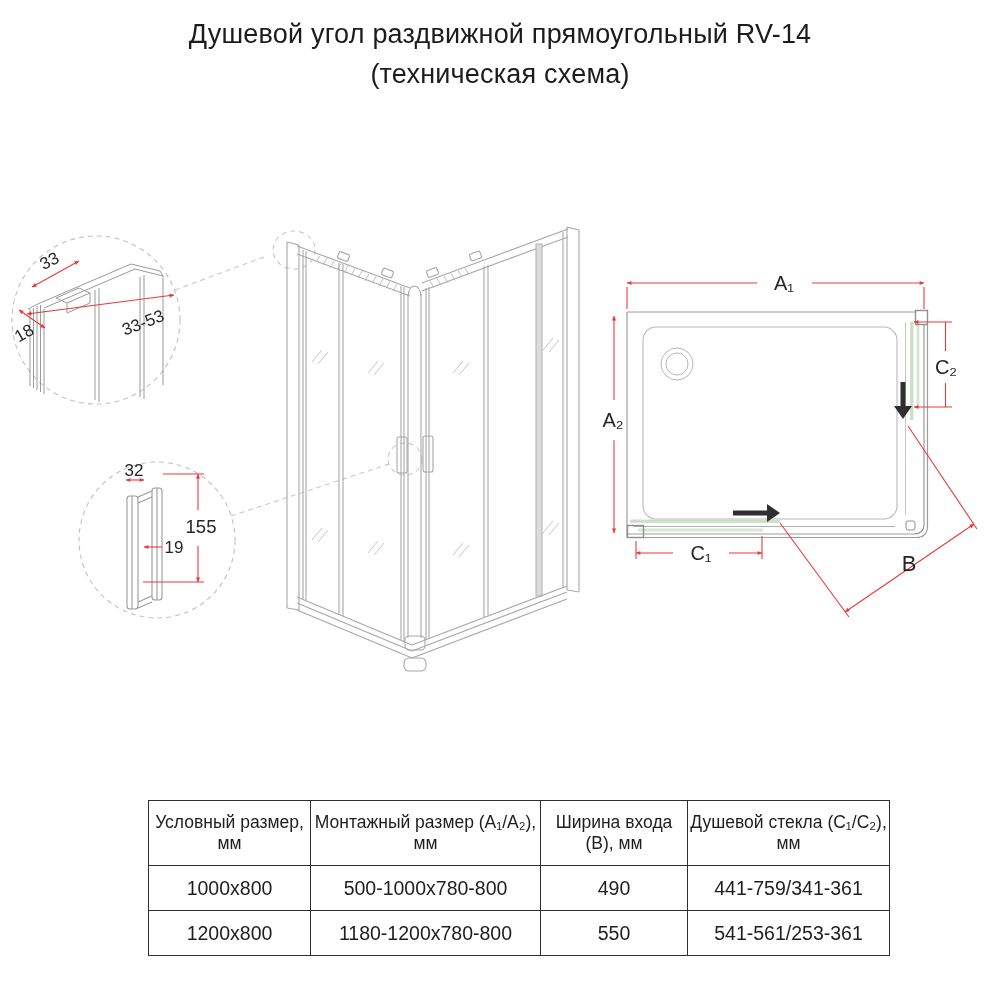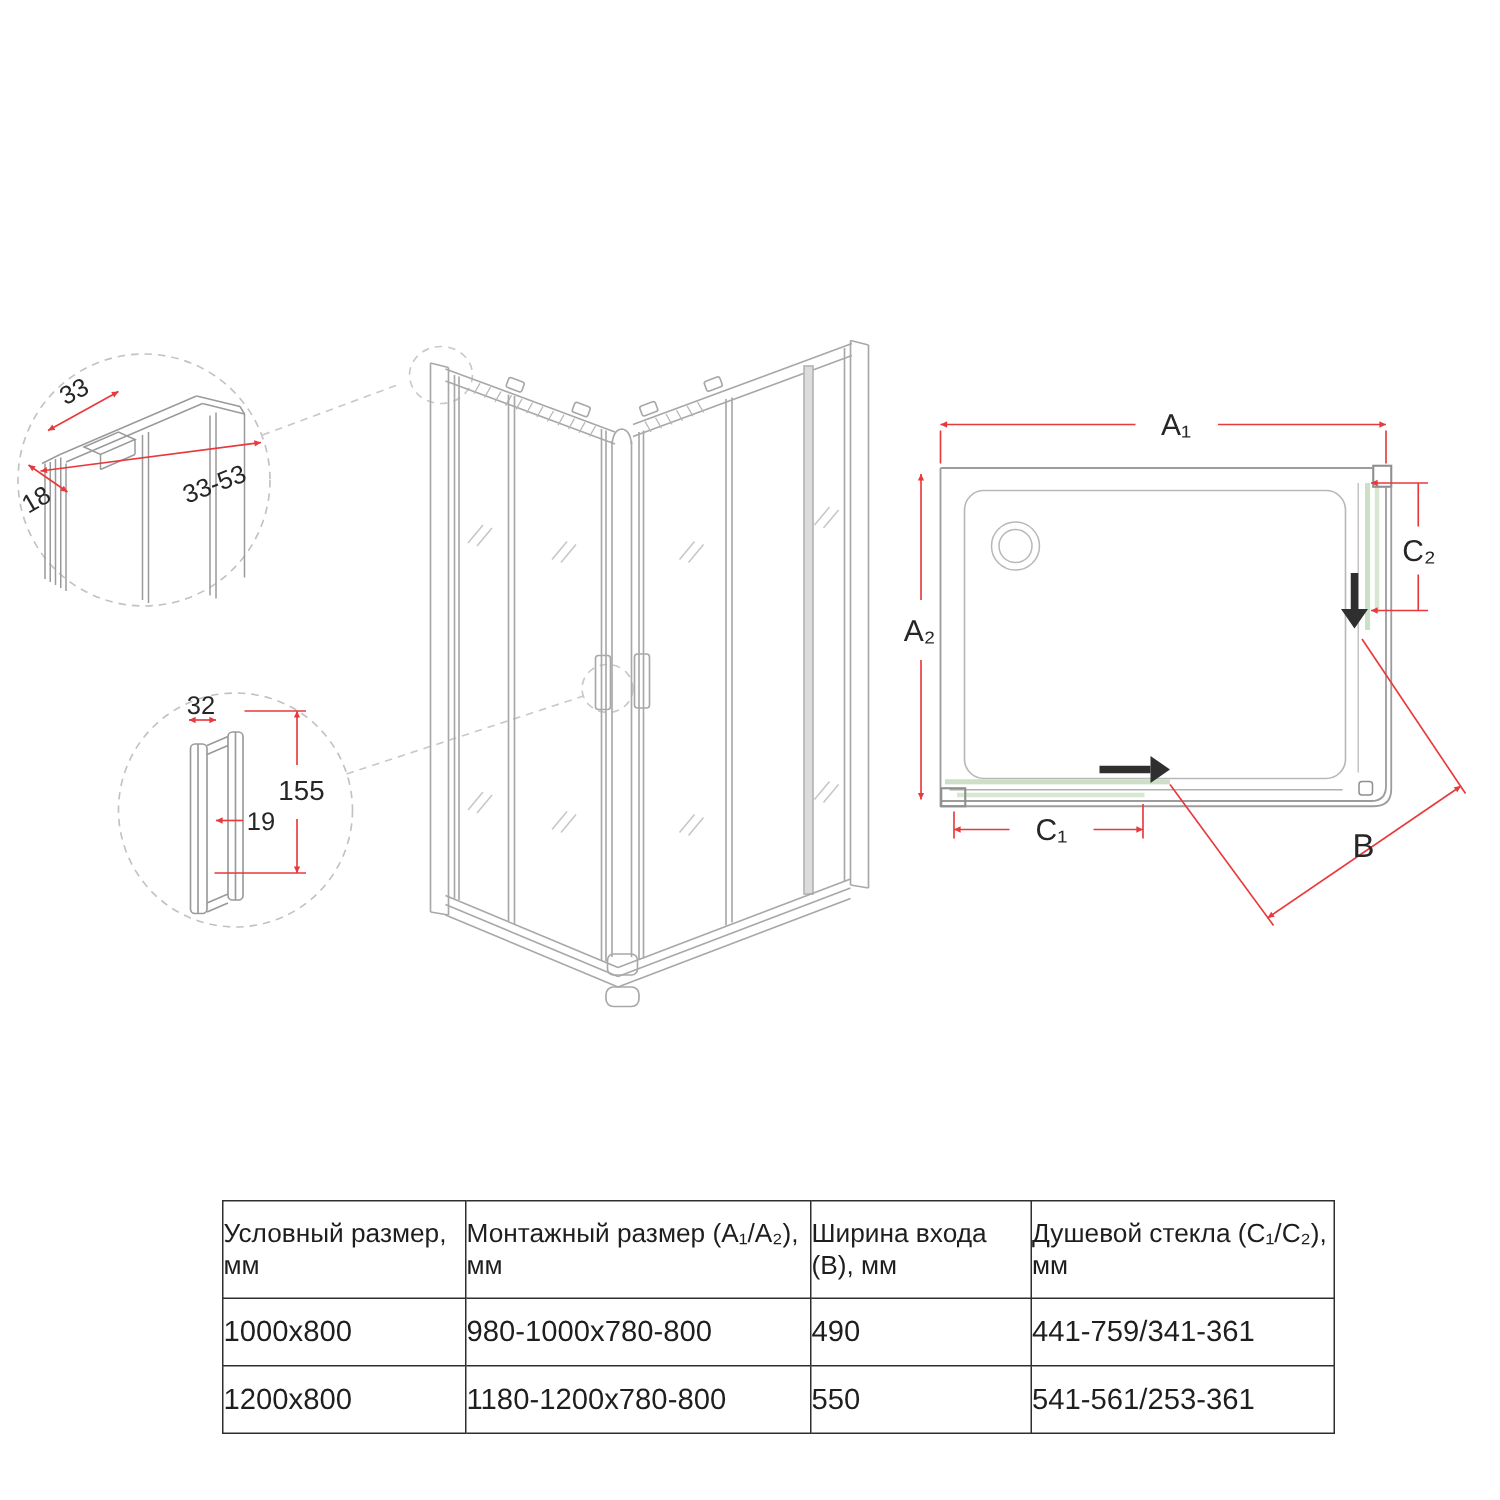--- a/index.html
+++ b/index.html
@@ -4,28 +4,30 @@
 <style>
   html,body{margin:0;padding:0;background:#ffffff;}
   body{width:1000px;height:1000px;position:relative;font-family:"Liberation Sans","DejaVu Sans",sans-serif;color:#1e1e1e;overflow:hidden;}
   .title{position:absolute;top:14px;left:0;width:1000px;text-align:center;font-size:27px;line-height:40px;color:#1c1c1c;letter-spacing:.2px;}
   svg.drawing{position:absolute;top:0;left:0;}
   svg text{font-family:"Liberation Sans","DejaVu Sans",sans-serif;fill:#262626;}
   .dim-label{font-size:17px;}
   .plan-label{font-size:20px;}
   .b-label{font-size:22px;}
   table.spec{position:absolute;top:800px;left:148px;width:741px;border-collapse:collapse;table-layout:fixed;}
-  table.spec th,table.spec td{border:1.6px solid #2f2f2f;text-align:left;vertical-align:middle;padding:2px 0;font-weight:400;}
+  table.spec th,table.spec td{border:1.6px solid #2f2f2f;text-align:center;vertical-align:middle;padding:2px 0;font-weight:400;}
   table.spec th{height:60px;font-size:17.5px;line-height:21px;}
   table.spec td{height:40px;font-size:19.5px;margin-left:12px;}
 </style>
 </head>
 <body>
 
 <div class="title">
+  <div>Душевой угол раздвижной прямоугольный RV-14</div>
+  <div>(техническая схема)</div>
 </div>
 
 <svg class="drawing" width="1000" height="790" viewBox="0 0 1000 790">
   <defs>
     <marker id="ra" viewBox="0 0 10 10" refX="8.5" refY="5" markerWidth="8" markerHeight="5" orient="auto-start-reverse">
       <path d="M0.5,1.2 L8.5,5 L0.5,8.8 Z" fill="#e8393c"></path>
     </marker>
   </defs>
 
   <g stroke="#c9c9c9" stroke-width="1.1" stroke-dasharray="5 4" fill="none">
@@ -290,21 +292,21 @@
     <tr>
       <th>Условный размер, мм</th>
       <th>Монтажный размер (A₁/A₂), мм</th>
       <th>Ширина входа (B), мм</th>
       <th>Душевой стекла (C₁/C₂), мм</th>
     </tr>
   </thead>
   <tbody>
     <tr>
       <td>1000x800</td>
-      <td>980-1000x780-800</td>
+      <td>500-1000x780-800</td>
       <td>490</td>
       <td>441-759/341-361</td>
     </tr>
     <tr>
       <td>1200x800</td>
       <td>1180-1200x780-800</td>
       <td>550</td>
       <td>541-561/253-361</td>
     </tr>
 

